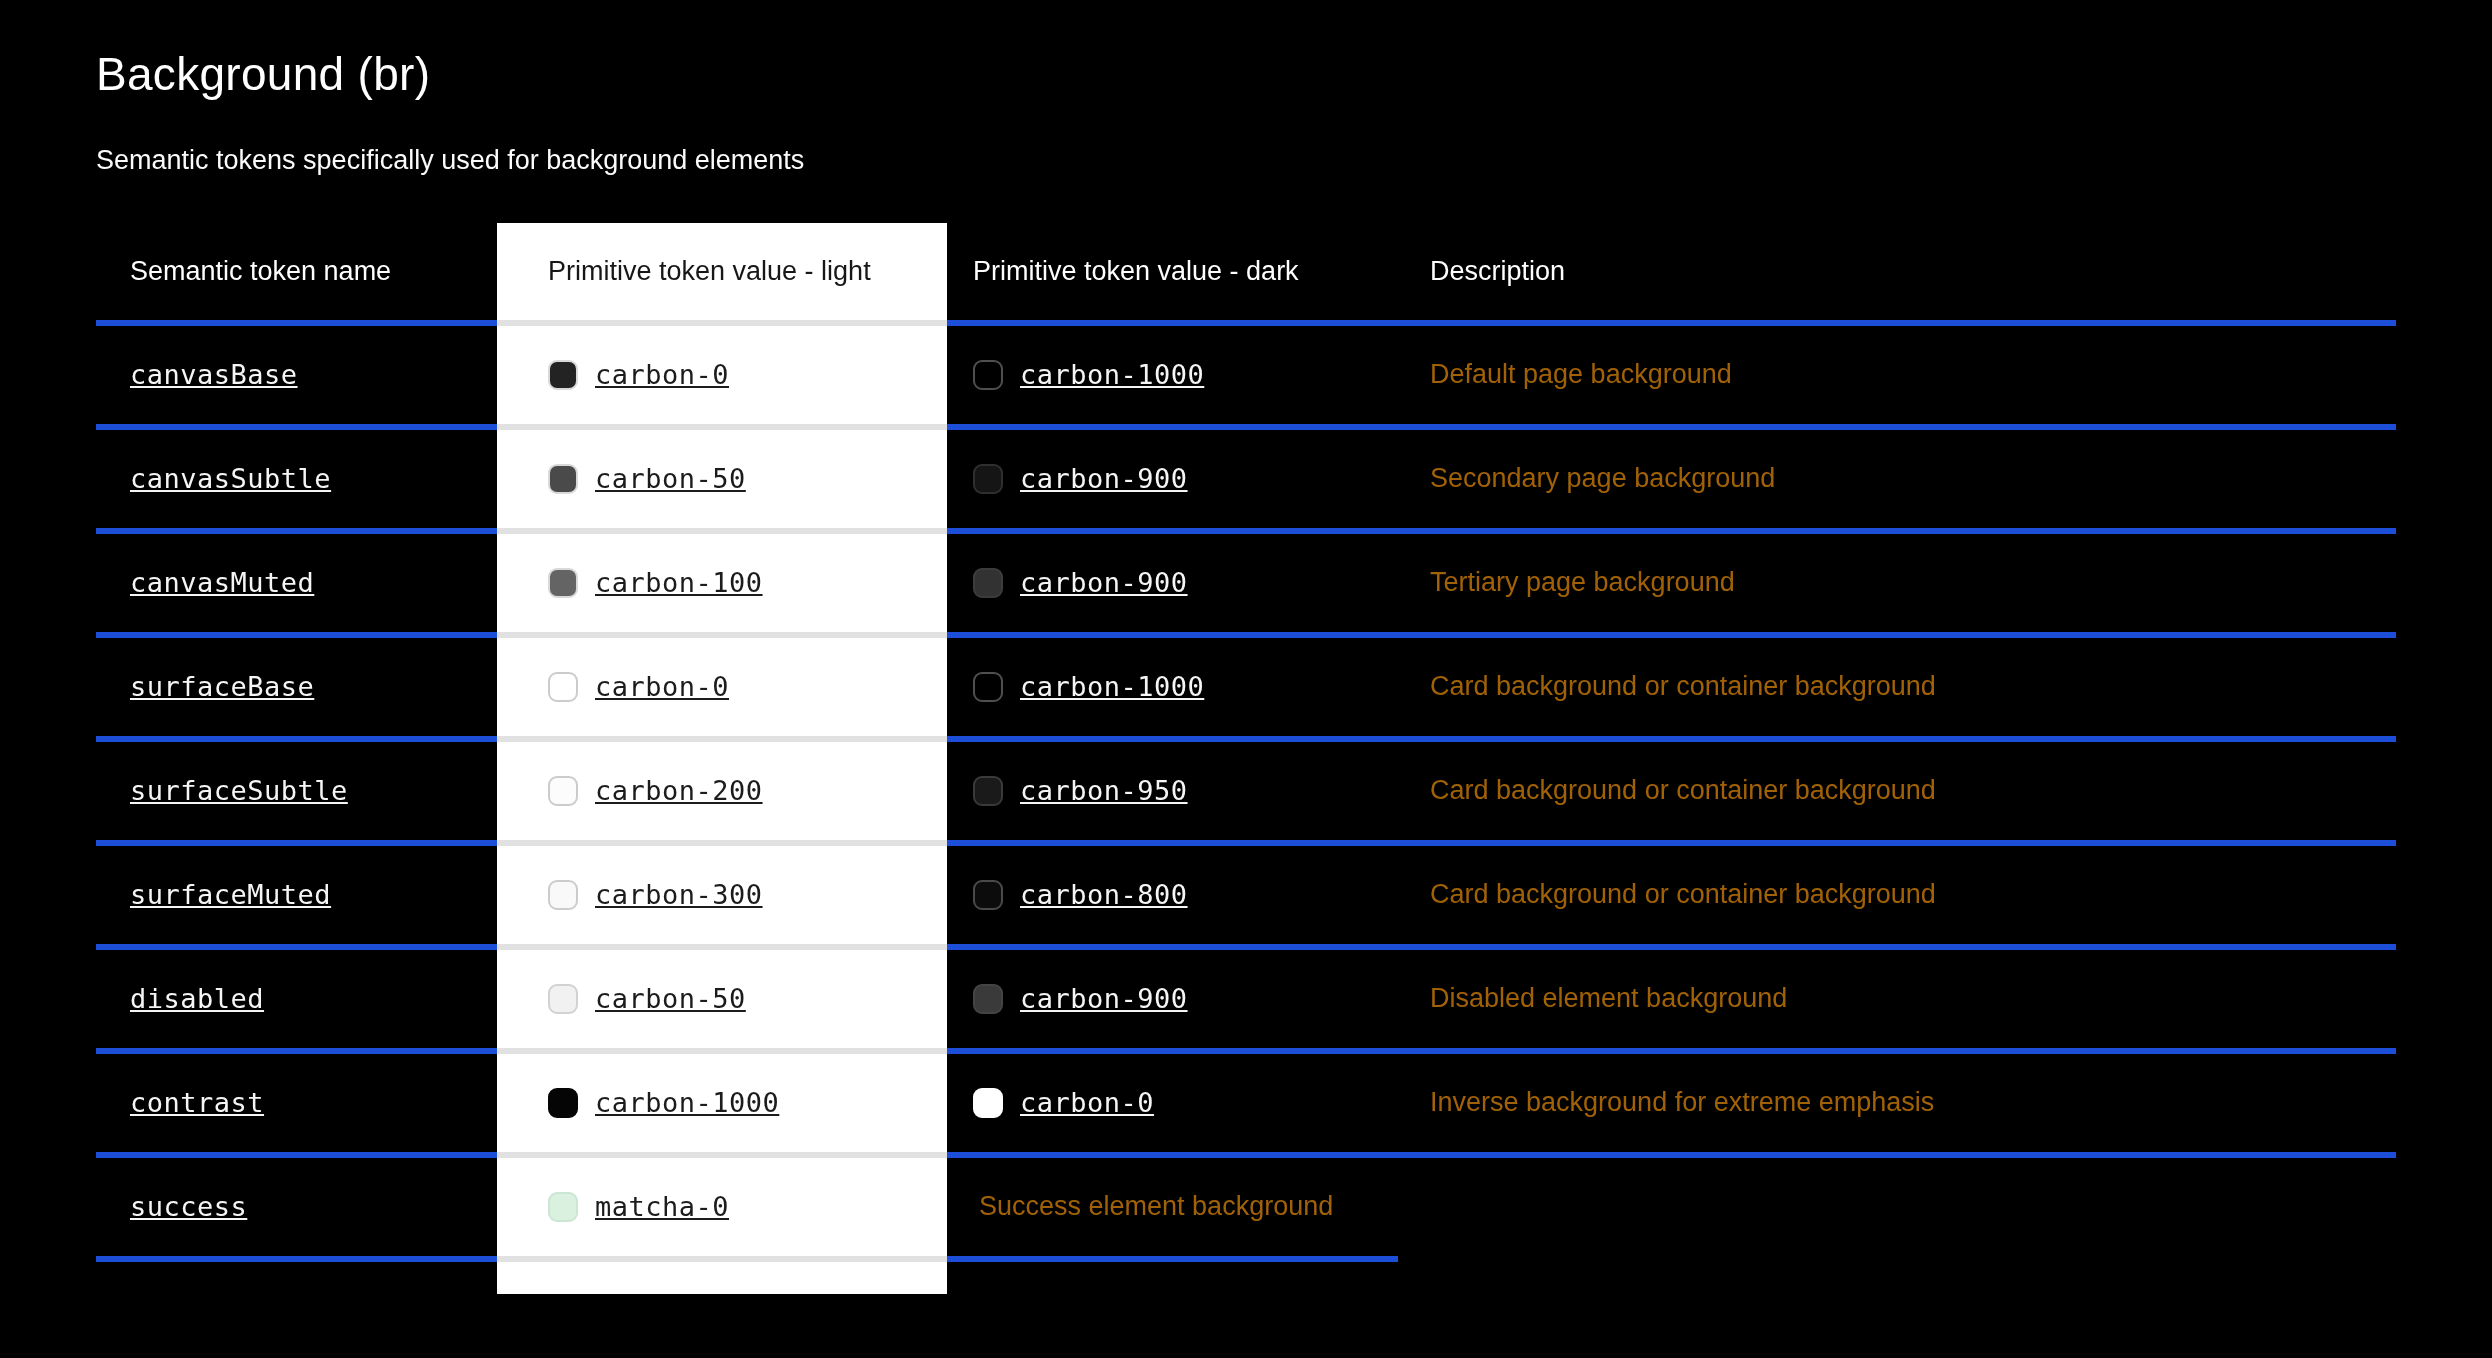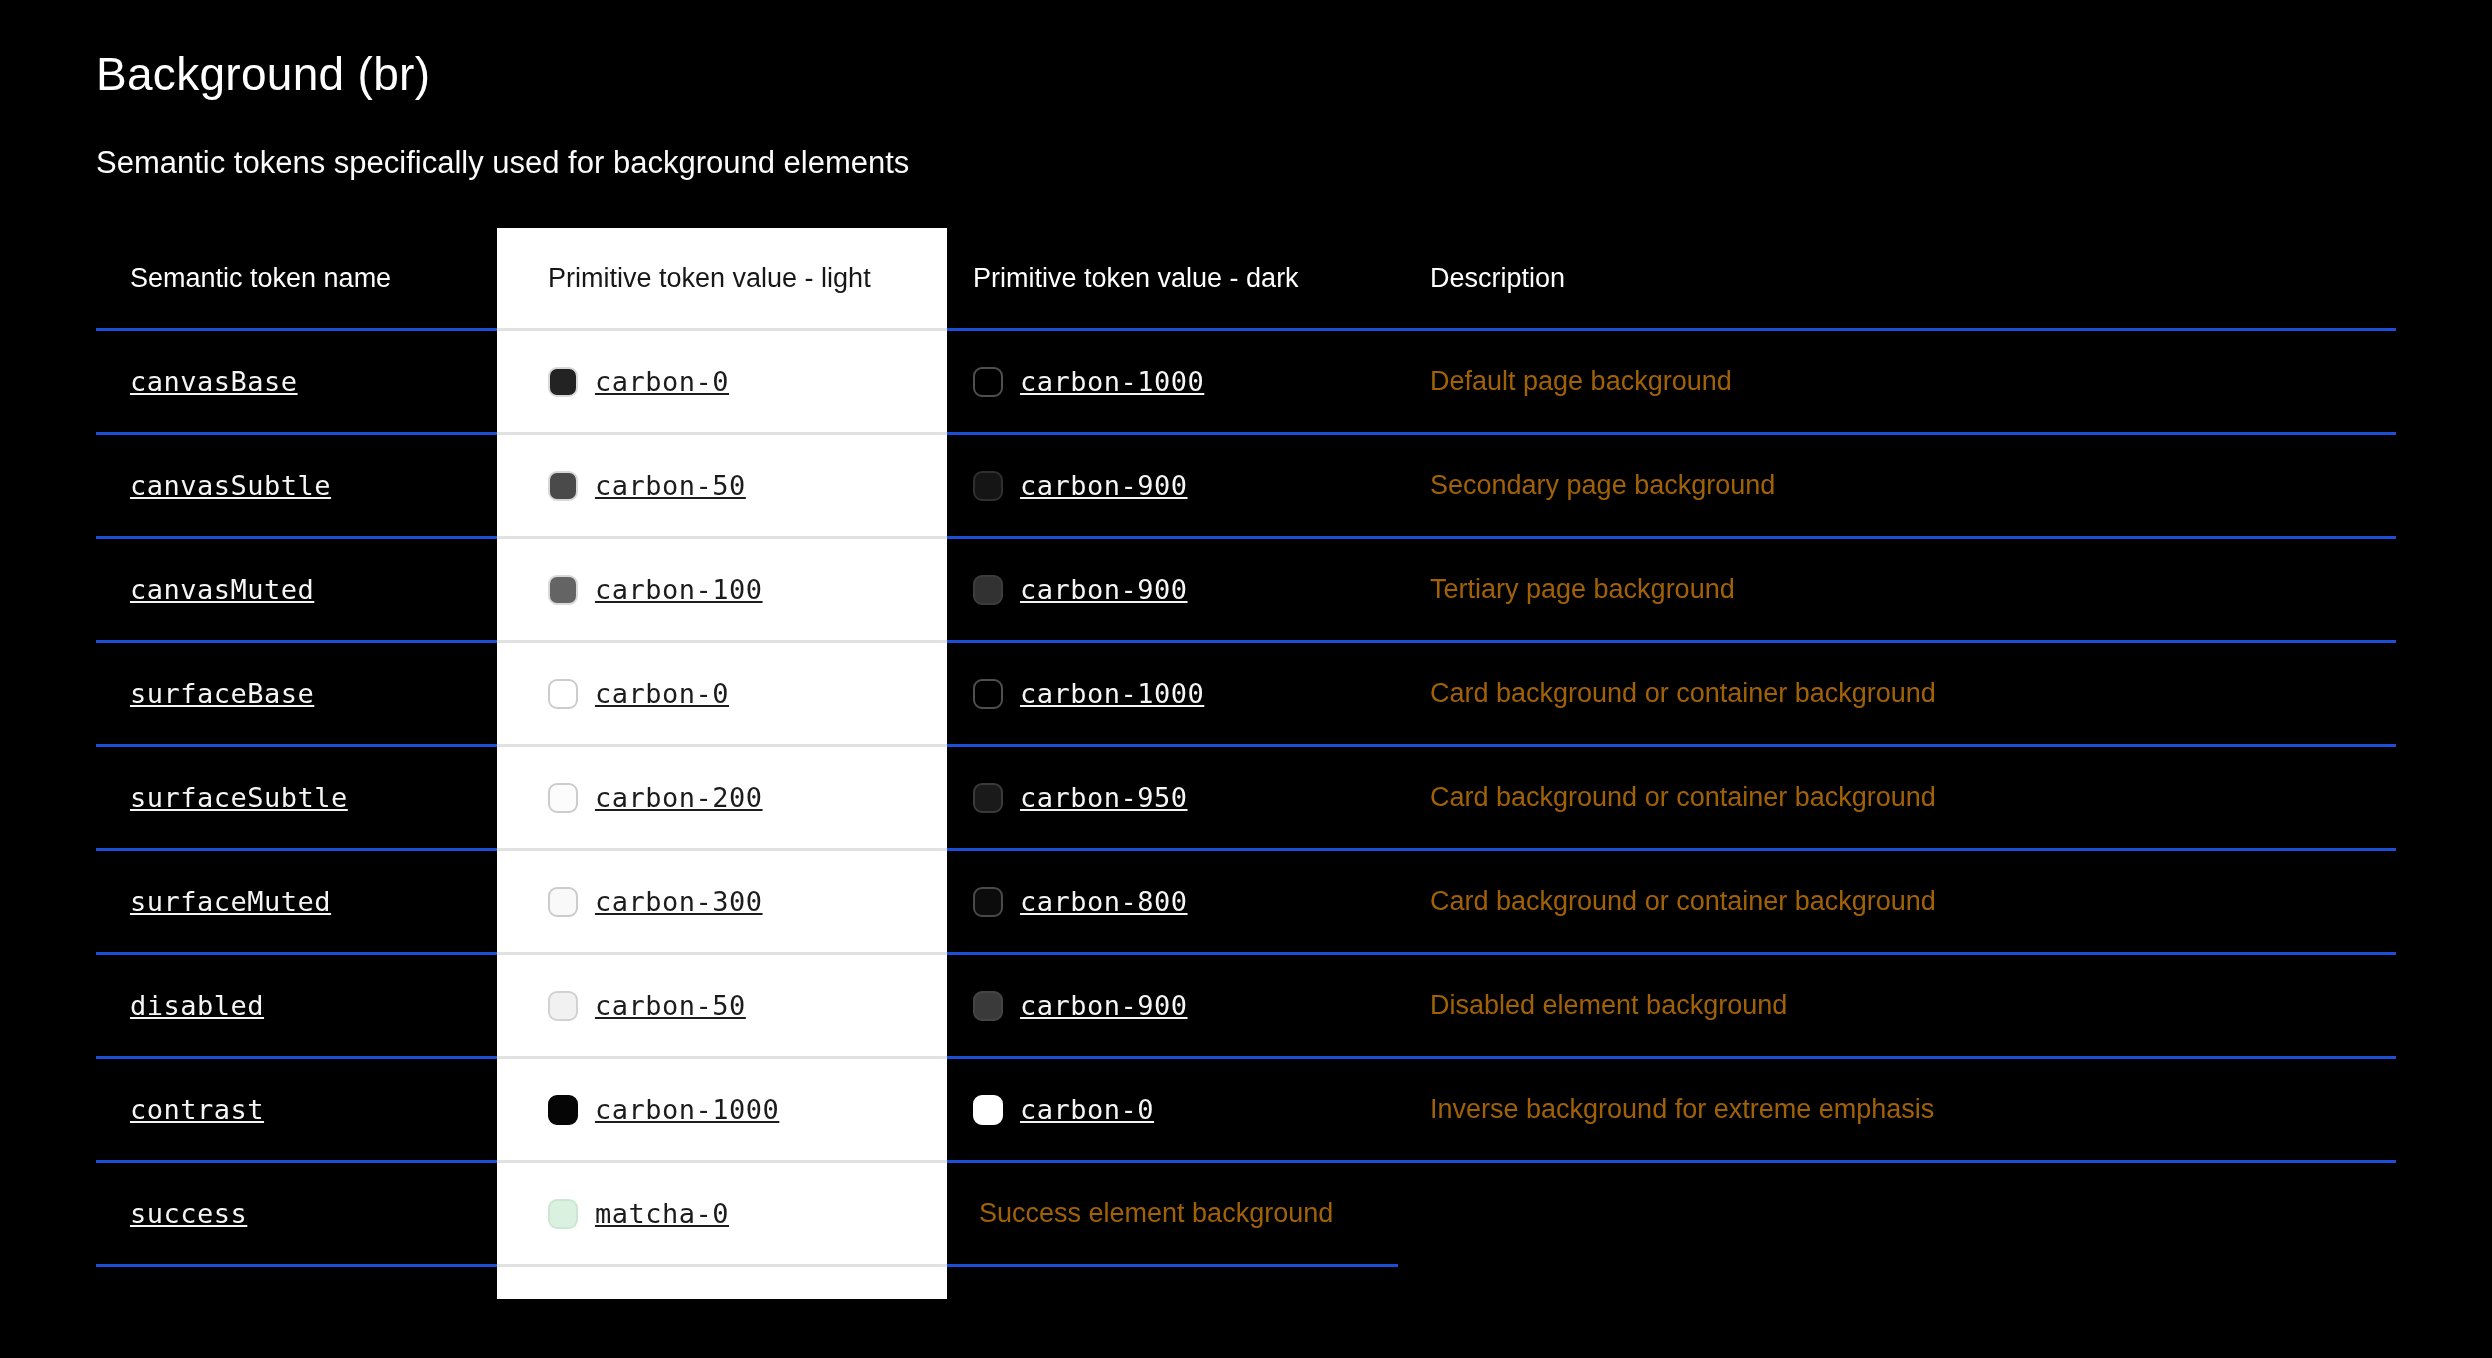--- a/index.html
+++ b/index.html
@@ -11,31 +11,31 @@
     overflow:hidden;
   }
   .content{padding-left:96px;}
   .page-title{
     margin:0;padding-top:48px;
     font-size:46px;font-weight:500;letter-spacing:.3px;
     color:#fff;line-height:1.15;
   }
   .page-subtitle{
     margin:0;margin-top:42px;
-    font-size:31px;font-weight:400;color:#fbfbfb;line-height:1.3;
+    font-size:27px;font-weight:400;color:#fbfbfb;line-height:1.3;
   }
   .token-table{margin-top:45px;width:2300px;}
   .trow{
     display:grid;
     grid-template-columns:401px 450px 451px 998px;
   }
   .cell{
     box-sizing:border-box;
     display:flex;align-items:center;
-    border-bottom:3px solid #1d4ed8;
+    border-bottom:6px solid #1d4ed8;
     height:104px;
   }
   .header .cell{height:103px;}
   .c1{padding-left:34px;}
   .c2{padding-left:51px;background:#ffffff;border-bottom-color:#e1e1e1;}
   .c3{padding-left:26px;}
   .c4{padding-left:32px;}
   .header-label{font-size:27px;font-weight:400;color:#fff;}
   .header .c2 .header-label{color:#171717;}
   .mono{

